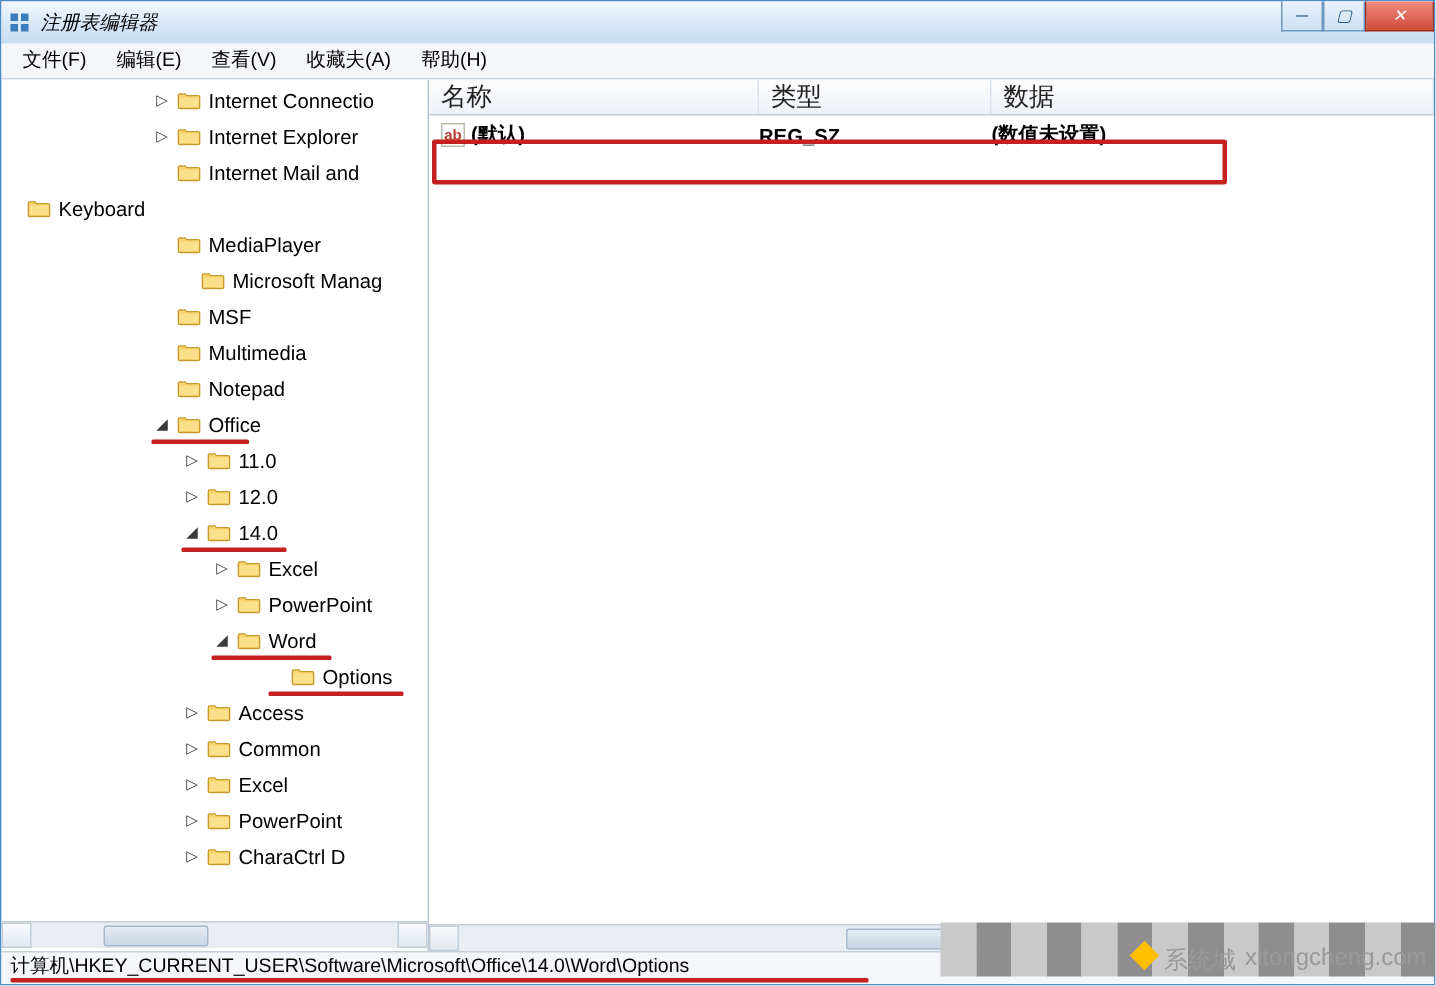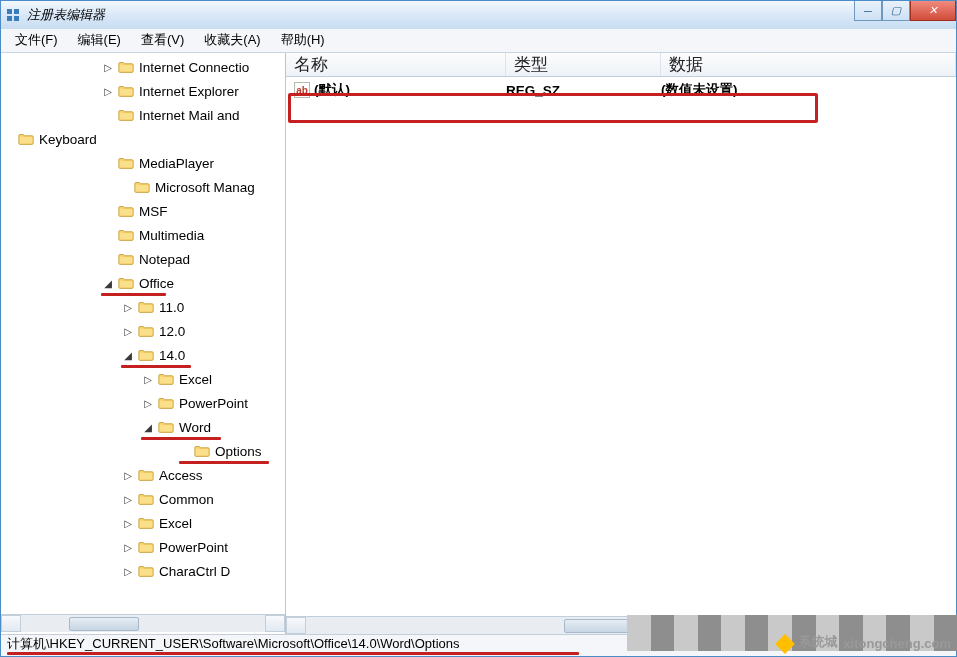--- a/index.html
+++ b/index.html
@@ -219,26 +219,25 @@
     left: 6px;
     width: 572px;
     right: auto;
     bottom: 1px;
   }
   .watermark {
     position: absolute;
     right: 6px;
     bottom: 6px;
     display: flex;
-    align-items: flex-end;
+    align-items: flex-start;
     gap: 6px;
-    font-size: 13px;
+    font-size: 16px;
     color: #999;
     pointer-events: none;
-    font-weight: bold;
   }
   .watermark .diamond {
     width: 14px; height: 14px;
     background: #ffbf00;
     transform: rotate(45deg);
   }
   .censor-strip {
     position: absolute;
     right: 0;
     bottom: 6px;

